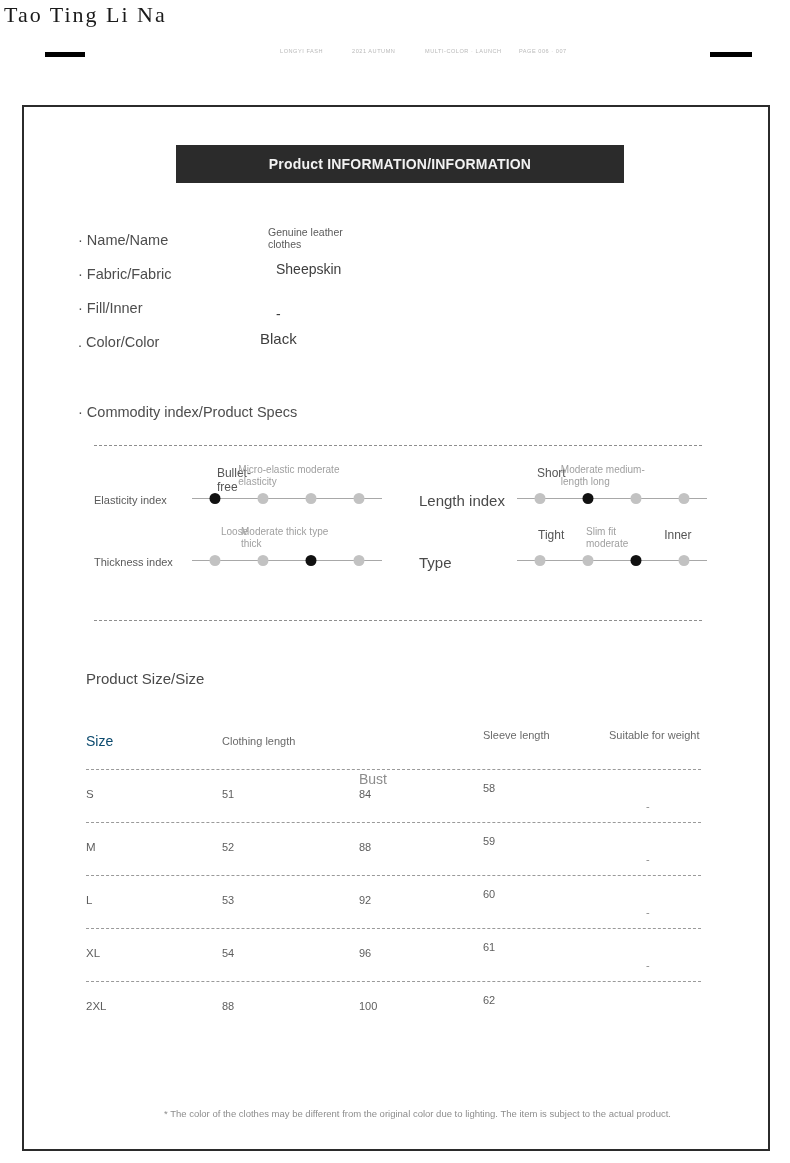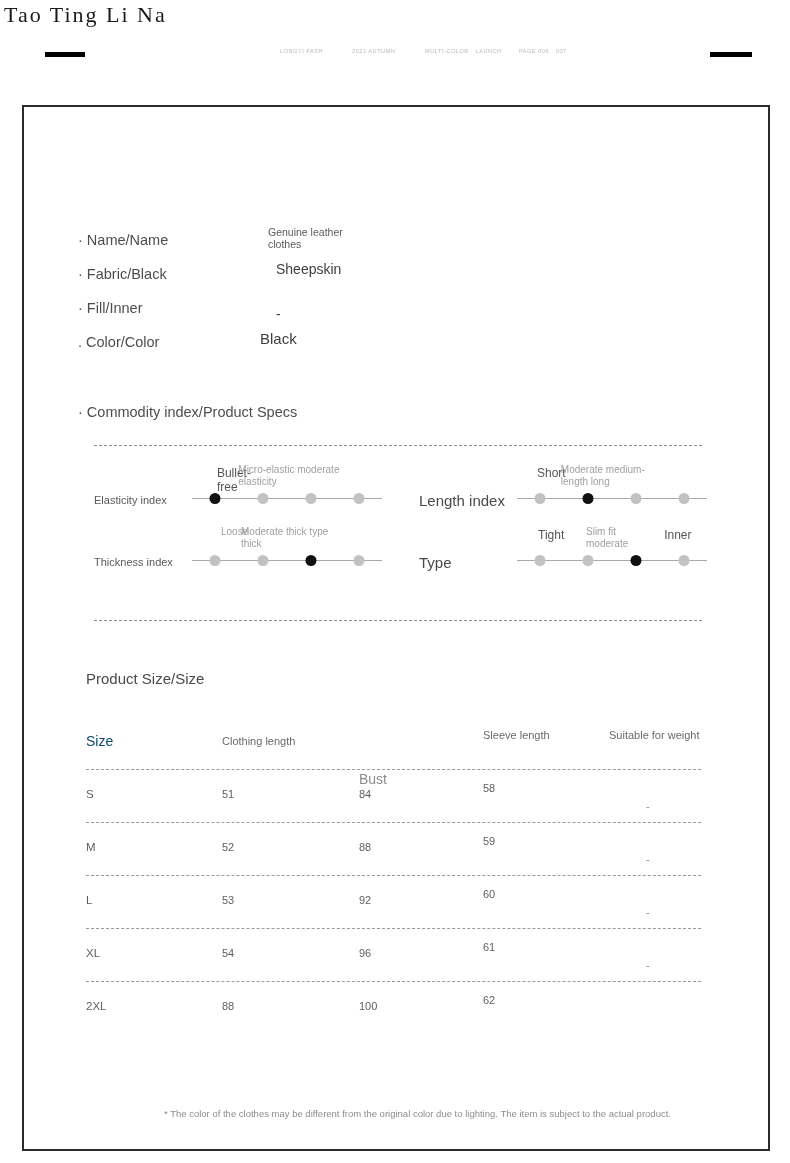--- a/index.html
+++ b/index.html
@@ -259,28 +259,31 @@
 </div>
 <div class="header-tags" id="header-tags">
     <div class="header-tag">LONGYI FASH</div>
     <div class="header-tag">2021 AUTUMN</div>
     <div class="header-tag">MULTI-COLOR · LAUNCH</div>
     <div class="header-tag">PAGE 006 · 007</div>
   </div>
 
 <div class="card">
 
+  <div class="banner">
+    <span class="banner-text">Product INFORMATION/INFORMATION</span>
+  </div>
 
   <div class="spec-list" id="spec-list">
       <div class="spec-row">
         <div class="spec-label">· Name/Name</div>
         <div class="spec-value v0">Genuine leather clothes</div>
       </div>
       <div class="spec-row">
-        <div class="spec-label">· Fabric/Black</div>
+        <div class="spec-label">· Fabric/Fabric</div>
         <div class="spec-value v1">Sheepskin</div>
       </div>
       <div class="spec-row">
         <div class="spec-label">· Fill/Inner</div>
         <div class="spec-value v2">-</div>
       </div>
       <div class="spec-row">
         <div class="spec-label">. Color/Color</div>
         <div class="spec-value v3">Black</div>
       </div>

